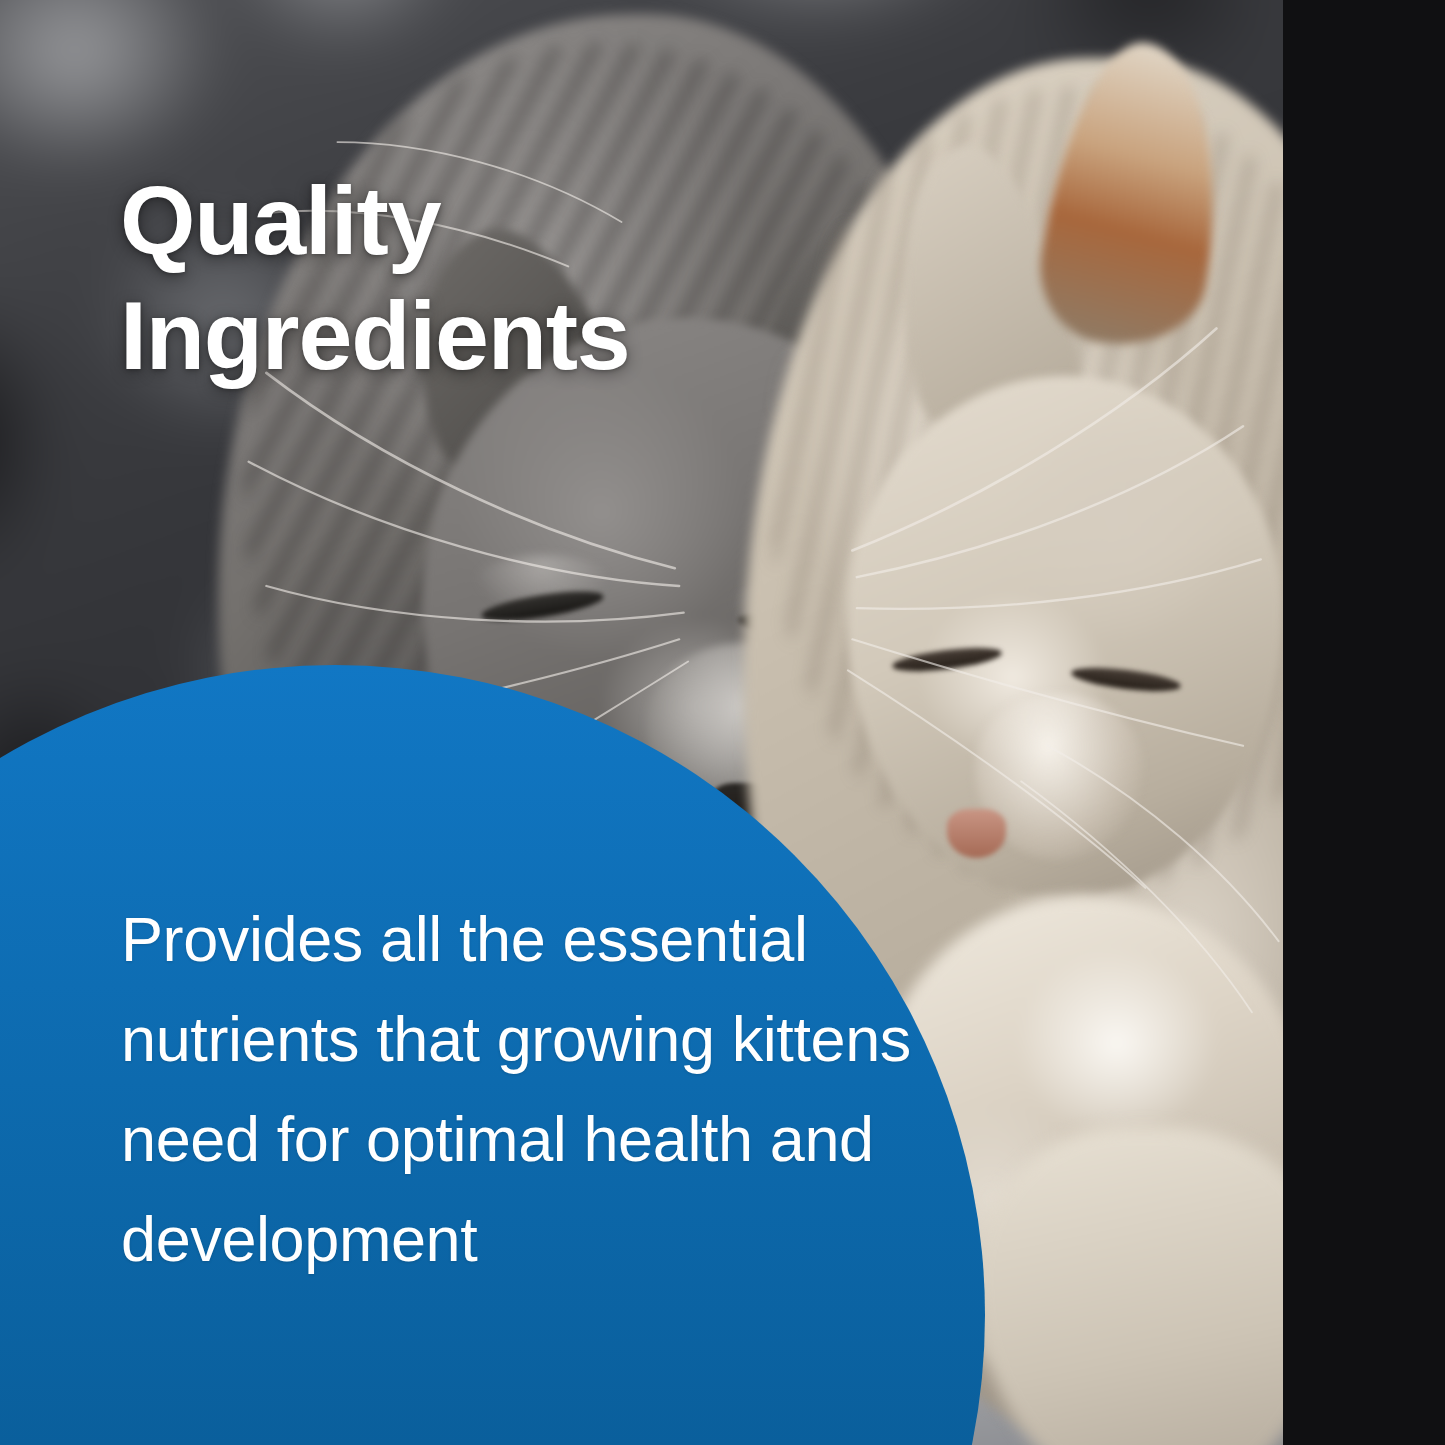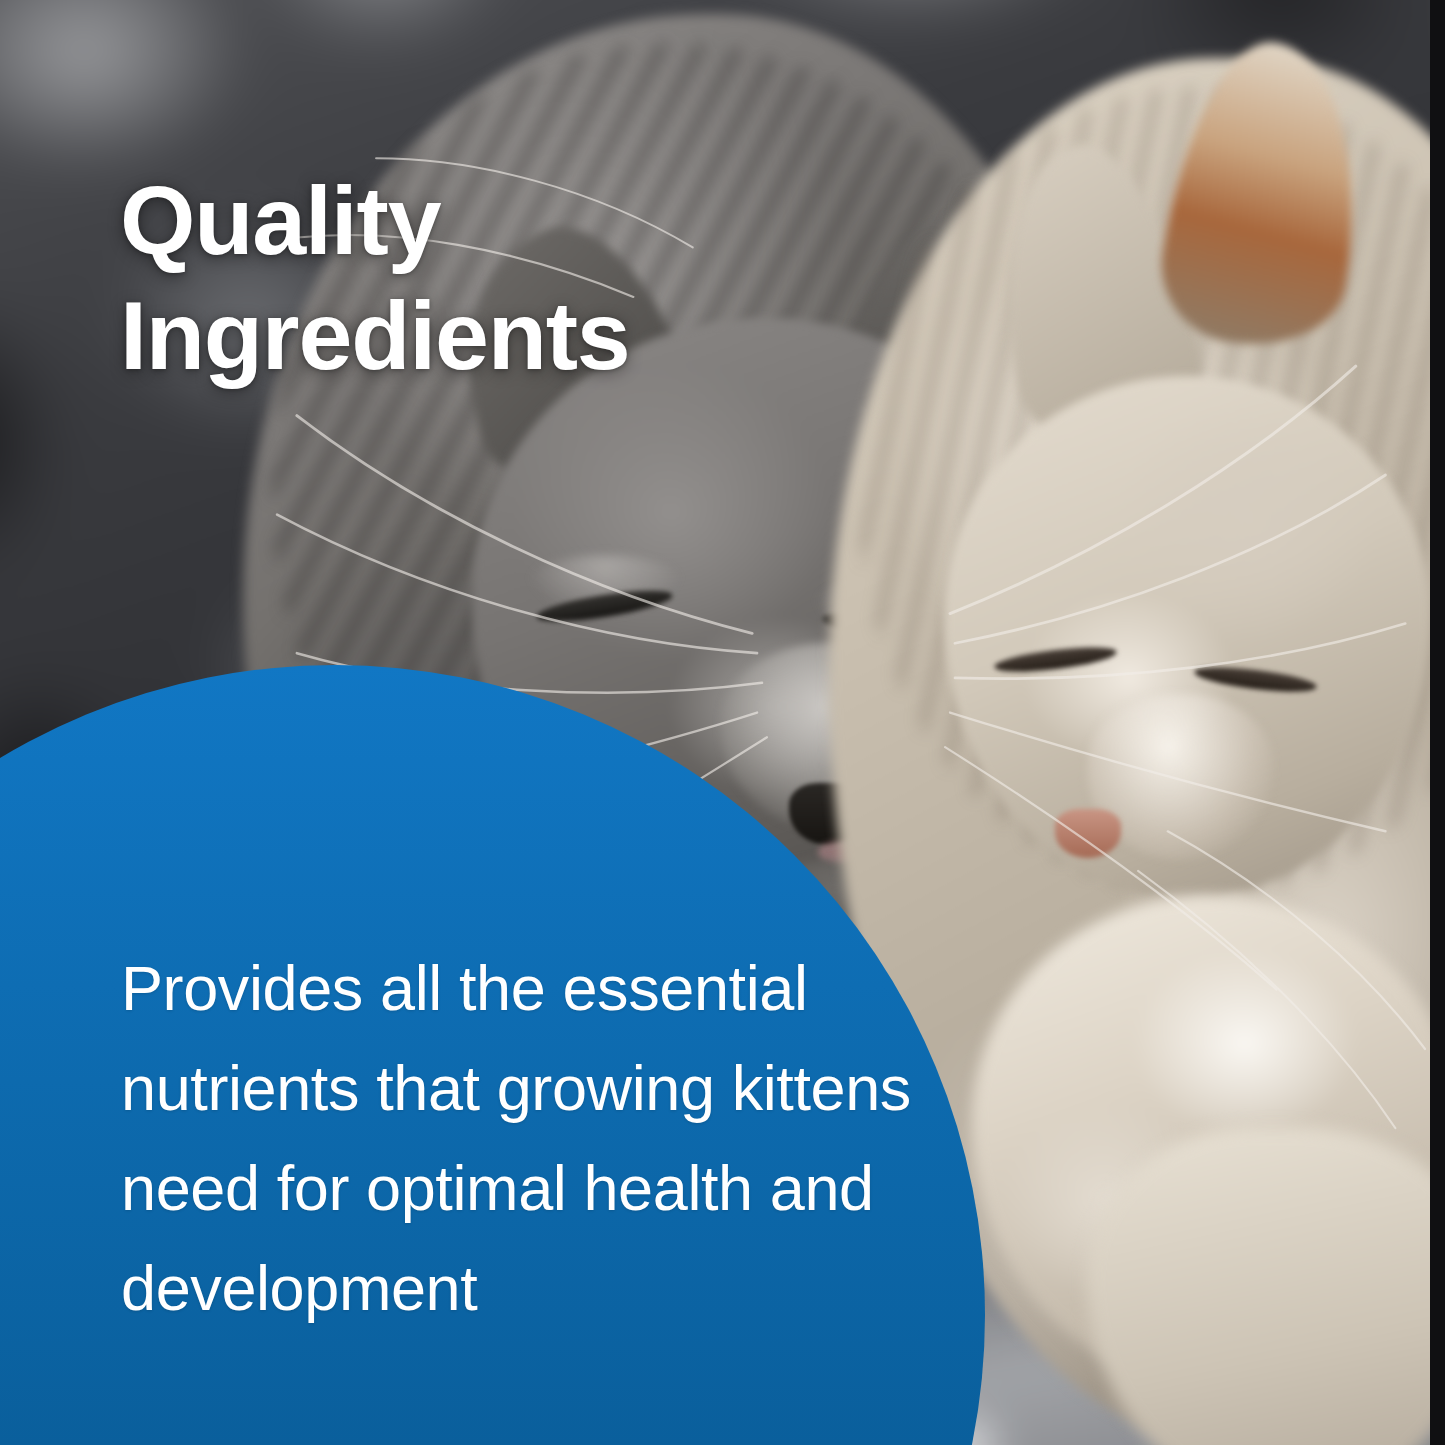--- a/index.html
+++ b/index.html
@@ -1,20 +1,20 @@
 <!DOCTYPE html>
 <html><head>
 <meta charset="utf-8">
 <style>
   html,body{margin:0;padding:0;background:#101012;}
   *{box-sizing:border-box;}
 
   #poster{
     position:relative;
-    width:1430px;height:1445px;
+    width:1283px;height:1445px;
     overflow:hidden;
     background:#701a75;
     font-family:"Liberation Sans","DejaVu Sans",sans-serif;
     -webkit-font-smoothing:antialiased;
   }
 
   
   #photo{position:absolute;inset:0;overflow:hidden;}
 
   
@@ -229,21 +229,21 @@
     color:#ffffff;
     font-size:97px;
     font-weight:700;
     line-height:115px;
     letter-spacing:-1.2px;
     text-shadow:0 3px 16px rgba(0,0,0,.42), 0 1px 4px rgba(0,0,0,.30);
     white-space:pre-line;
   }
 
   #body-copy{
-    position:absolute;left:121px;top:875px;
+    position:absolute;left:121px;top:826px;
     width:790px;
     color:#ffffff;
     font-size:63px;
     font-weight:400;
     line-height:100px;
     letter-spacing:-0.4px;
     text-shadow:0 1px 3px rgba(0,0,0,.14);
   }
 </style>
 </head>

